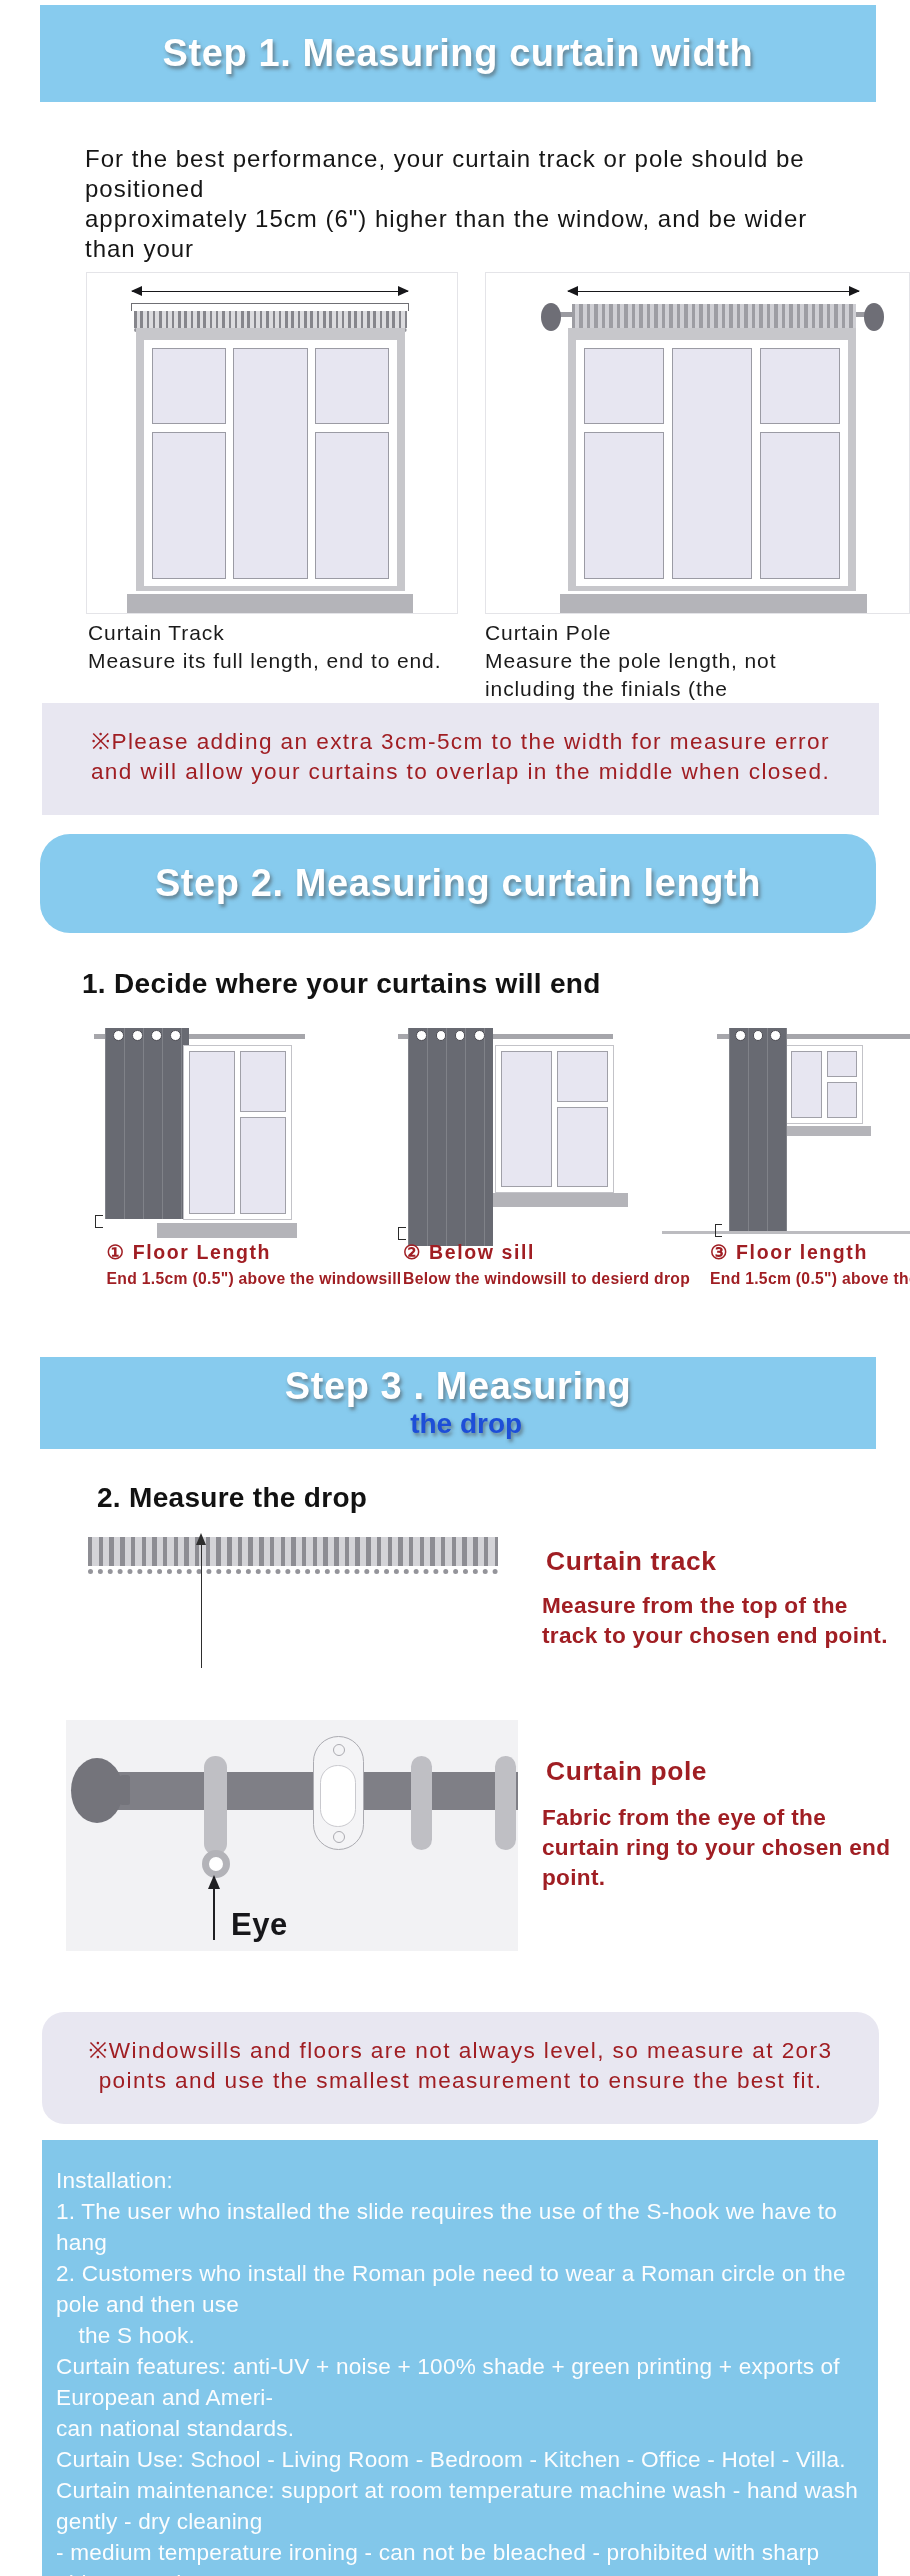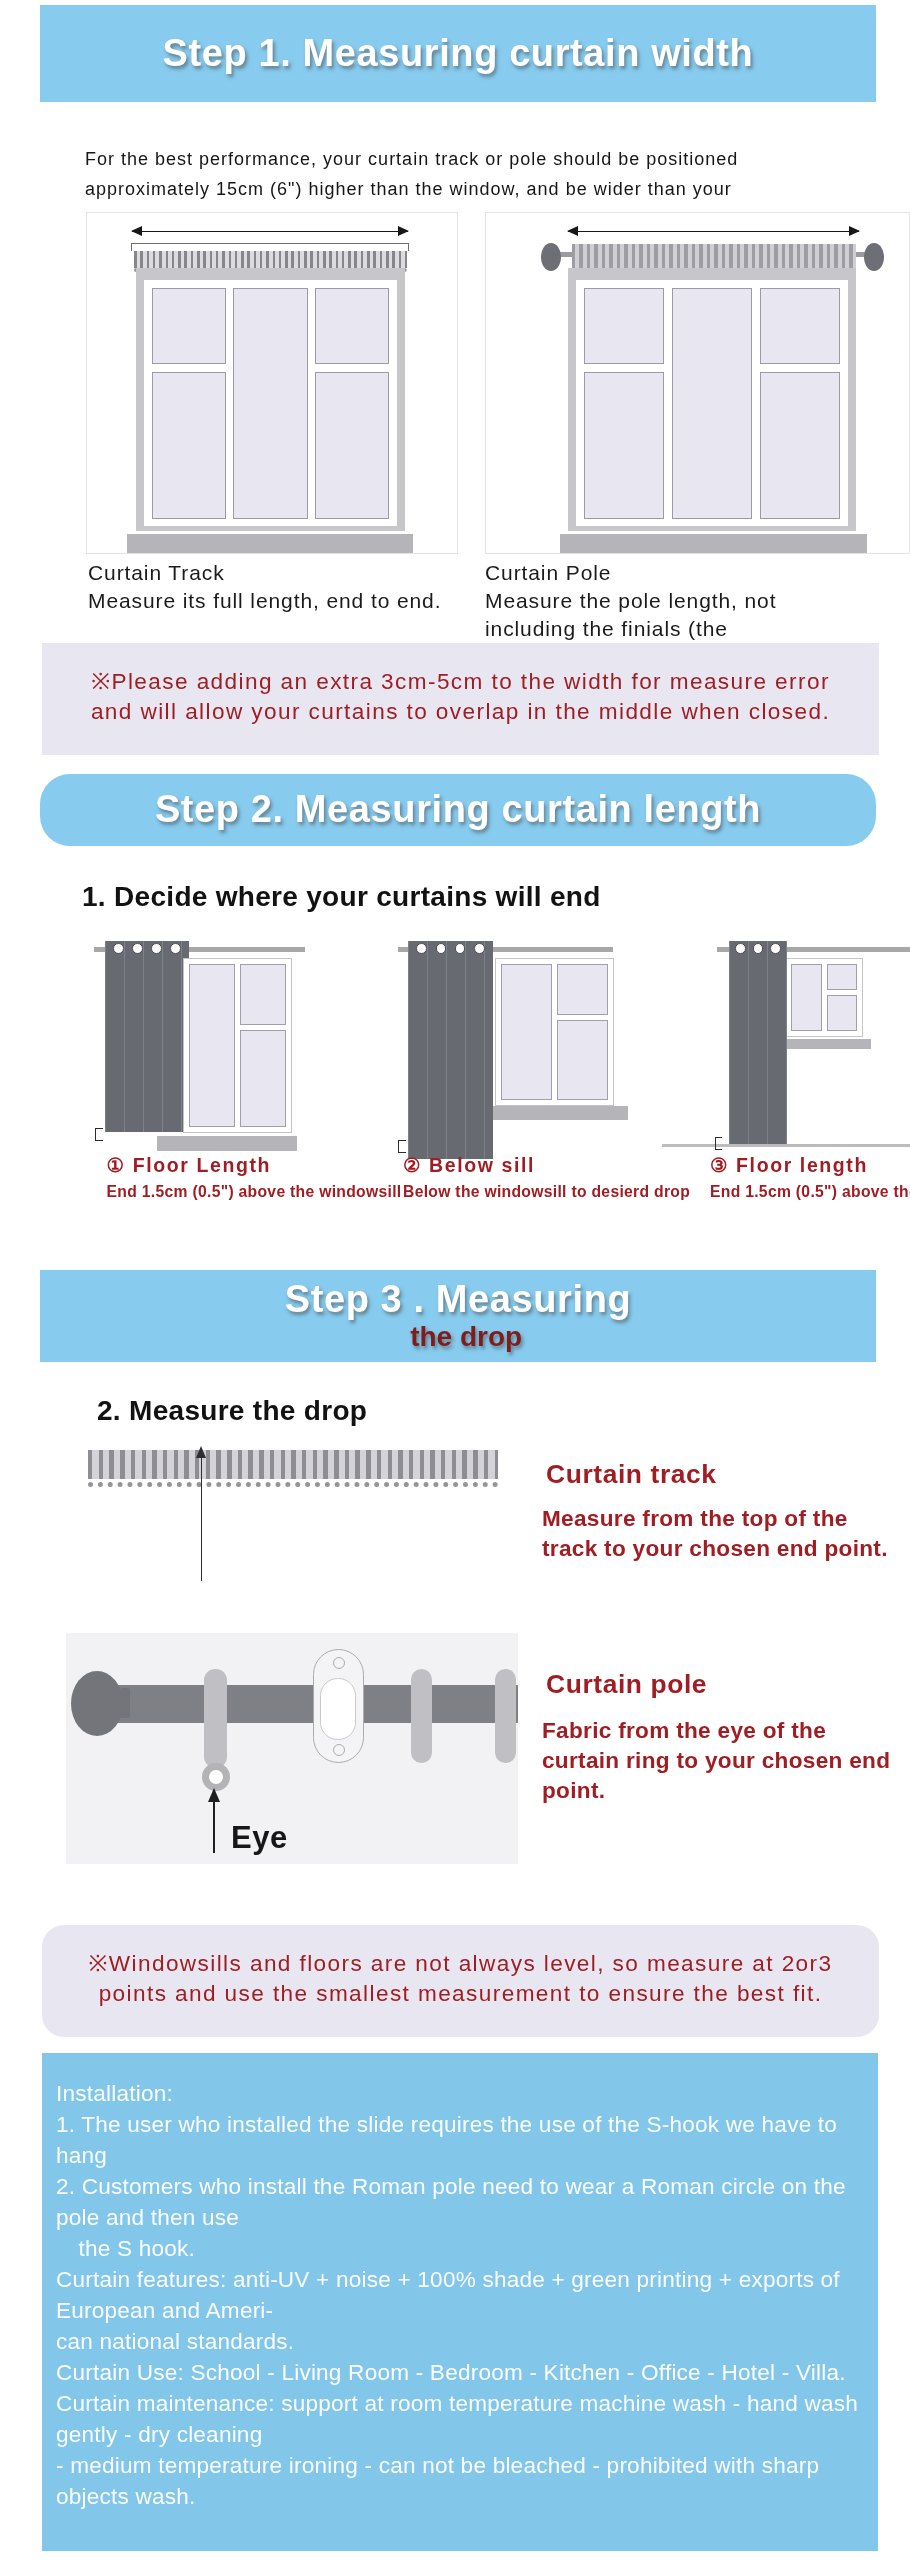--- a/index.html
+++ b/index.html
@@ -2,28 +2,28 @@
 <html style="font-size:10px"><head>
 <meta charset="utf-8">
 <style>
   html,body{margin:0;padding:0;background:#fff;}
   .page{position:relative;width:910px;background:#fff;font-family:"Liberation Sans",sans-serif;overflow:hidden;padding-top:5px;}
 
   
   .banner{margin-left:40px;width:836px;background:#87CBEE;display:flex;align-items:center;justify-content:center;}
   .banner .btxt{color:#fff;font-weight:bold;font-size:38px;letter-spacing:0.6px;
     text-shadow:1.9px 2.5px 3.8px rgba(70,70,70,.55);}
-  .banner .btxt-sub{color:#7f1d1d;font-weight:bold;font-size:28px;margin-left:16.4px;
+  .banner .btxt-sub{color:#1d4ed8;font-weight:bold;font-size:28px;margin-left:16.4px;
     text-shadow:1.9px 2.5px 3.8px rgba(70,70,70,.55);}
   .banner1{height:97px;}
-  .banner2{height:72px;margin-top:19px;border-radius:30px;}
+  .banner2{height:99px;margin-top:19px;border-radius:30px;}
   .banner3{height:92px;margin-top:65px;flex-direction:column;}
 
   
-  .intro{margin:42px 0 0 85px;width:780px;font-size:18px;line-height:30px;color:#161616;letter-spacing:1px;}
+  .intro{margin:42px 0 0 85px;width:780px;font-size:24px;line-height:30px;color:#161616;letter-spacing:1px;}
 
   
   .illus-row{margin:7.5px 0 0 86px;display:flex;gap:27px;}
   .illus-box{position:relative;height:340px;border:0.6px solid #e4e4e8;background:#fff;}
   .box-track{width:370px;}
   .box-pole{width:423px;}
 
   .harrow{position:absolute;height:0;border-top:1.9px solid #17171a;}
   .harrow::before{content:"";position:absolute;left:-1.3px;top:-5.7px;width:0;height:0;
     border-top:5px solid transparent;border-bottom:5px solid transparent;border-right:11.3px solid #17171a;}

